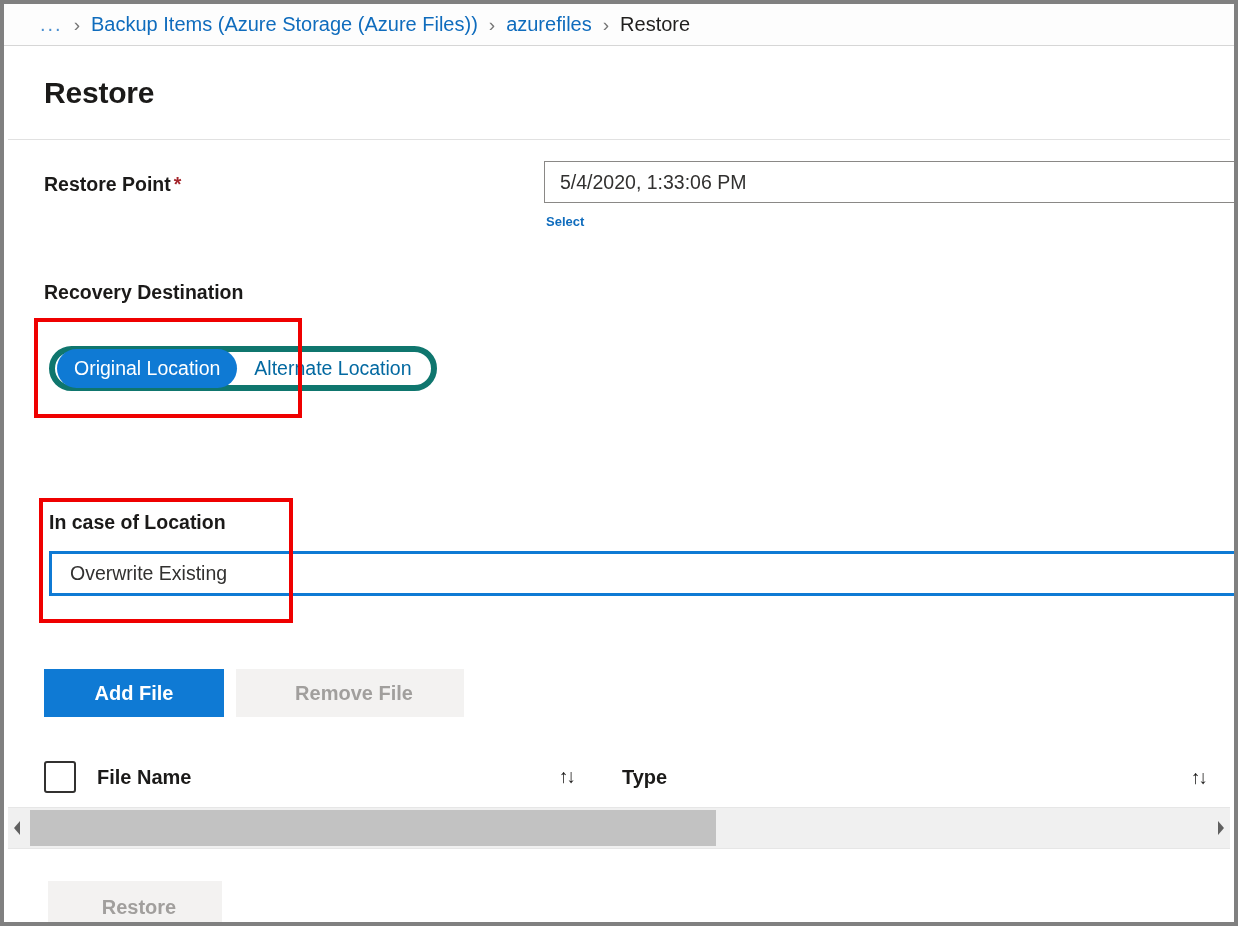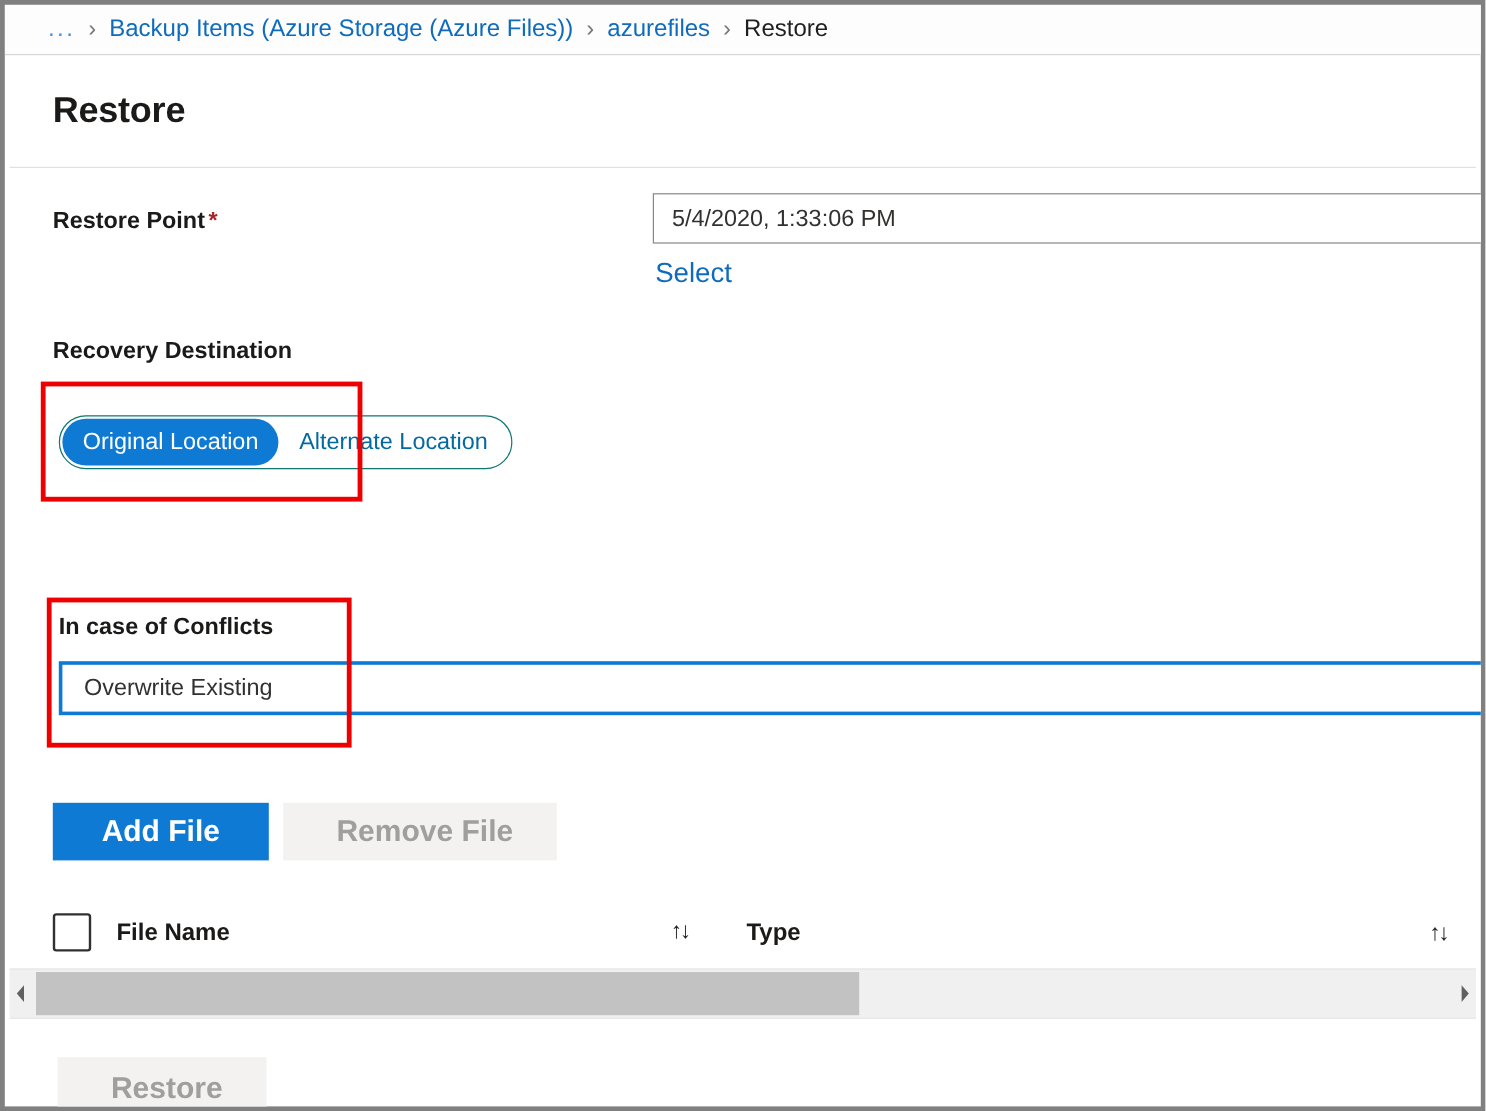--- a/index.html
+++ b/index.html
@@ -128,38 +128,38 @@
   }
   .check-icon {
     width: 22px;
     height: 22px;
     flex: 0 0 auto;
   }
   .select-link {
     position: absolute;
     left: 538px;
     top: 73px;
-    font-size: 23px;
+    font-size: 13px;
     color: #0f6cbd;
-    font-weight: normal;
+    font-weight: bold;
     cursor: pointer;
   }
 
   
   .rd-label {
     position: absolute;
     left: 36px;
     top: 140px;
   }
   .toggle-group {
     position: absolute;
     left: 41px;
     top: 205px;
     height: 45px;
-    border: 1px solid #0f766e;
+    border: 6px solid #0f766e;
     border-radius: 23px;
     background: #ffffff;
     display: flex;
     align-items: center;
     box-sizing: border-box;
     padding: 2px;
   }
   .toggle-opt {
     height: 39px;
     border-radius: 20px;
@@ -211,21 +211,21 @@
     height: 24px;
     flex: 0 0 auto;
   }
 
   
   .btn {
     position: absolute;
     height: 48px;
     border: none;
     font-family: "Liberation Sans", sans-serif;
-    font-size: 25px;
+    font-size: 20px;
     font-weight: bold;
     display: flex;
     align-items: center;
     justify-content: center;
     box-sizing: border-box;
     padding: 0 20px;
   }
   .btn-primary {
     background: #0f7ad4;
     color: #ffffff;
@@ -397,21 +397,21 @@
 
     <div class="select-link">Select</div>
 
     <div class="label-strong rd-label">Recovery Destination</div>
 
     <div class="toggle-group">
       <div class="toggle-opt selected">Original Location</div>
       <div class="toggle-opt">Alternate Location</div>
     </div>
 
-    <div class="conflict-label">In case of Conflicts</div>
+    <div class="conflict-label">In case of Location</div>
 
     <div class="conflict-select">
       <span class="conflict-value">Overwrite Existing</span>
       <svg class="chev" viewBox="0 0 24 24" fill="none">
         <path d="M5 8.5 L12 16 L19 8.5" stroke="#201f1e" stroke-width="1.8" fill="none" stroke-linecap="square"></path>
       </svg>
     </div>
 
     <div class="btn btn-primary btn-add">Add File</div>
     <div class="btn btn-disabled btn-remove">Remove File</div>

